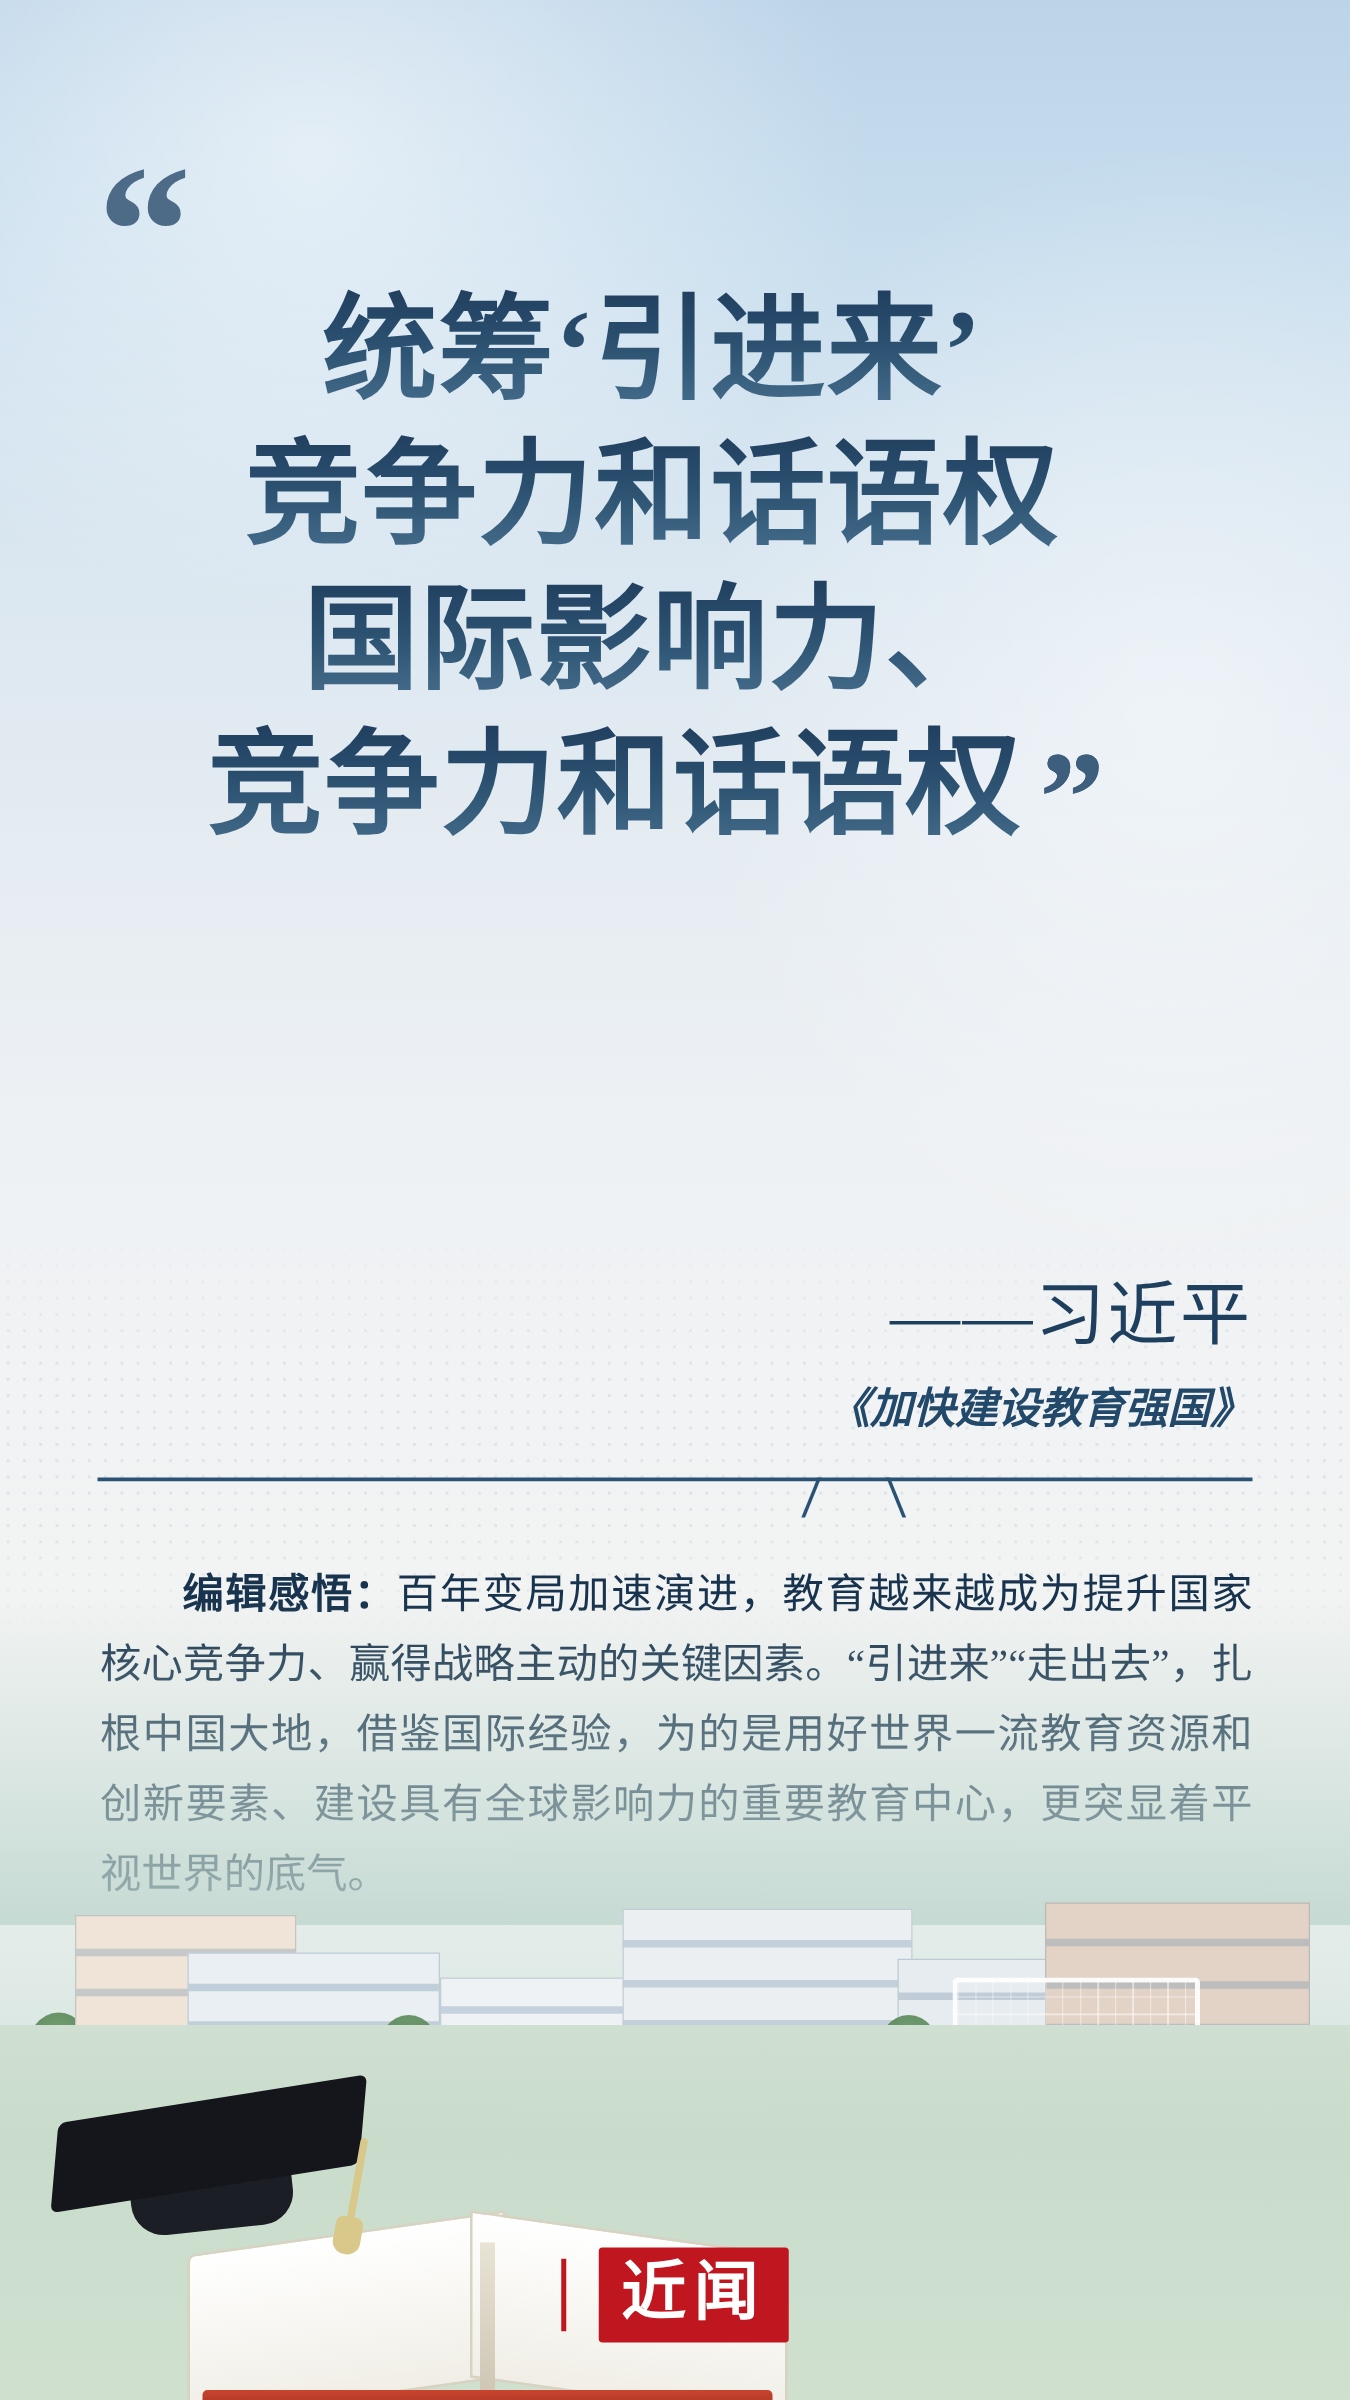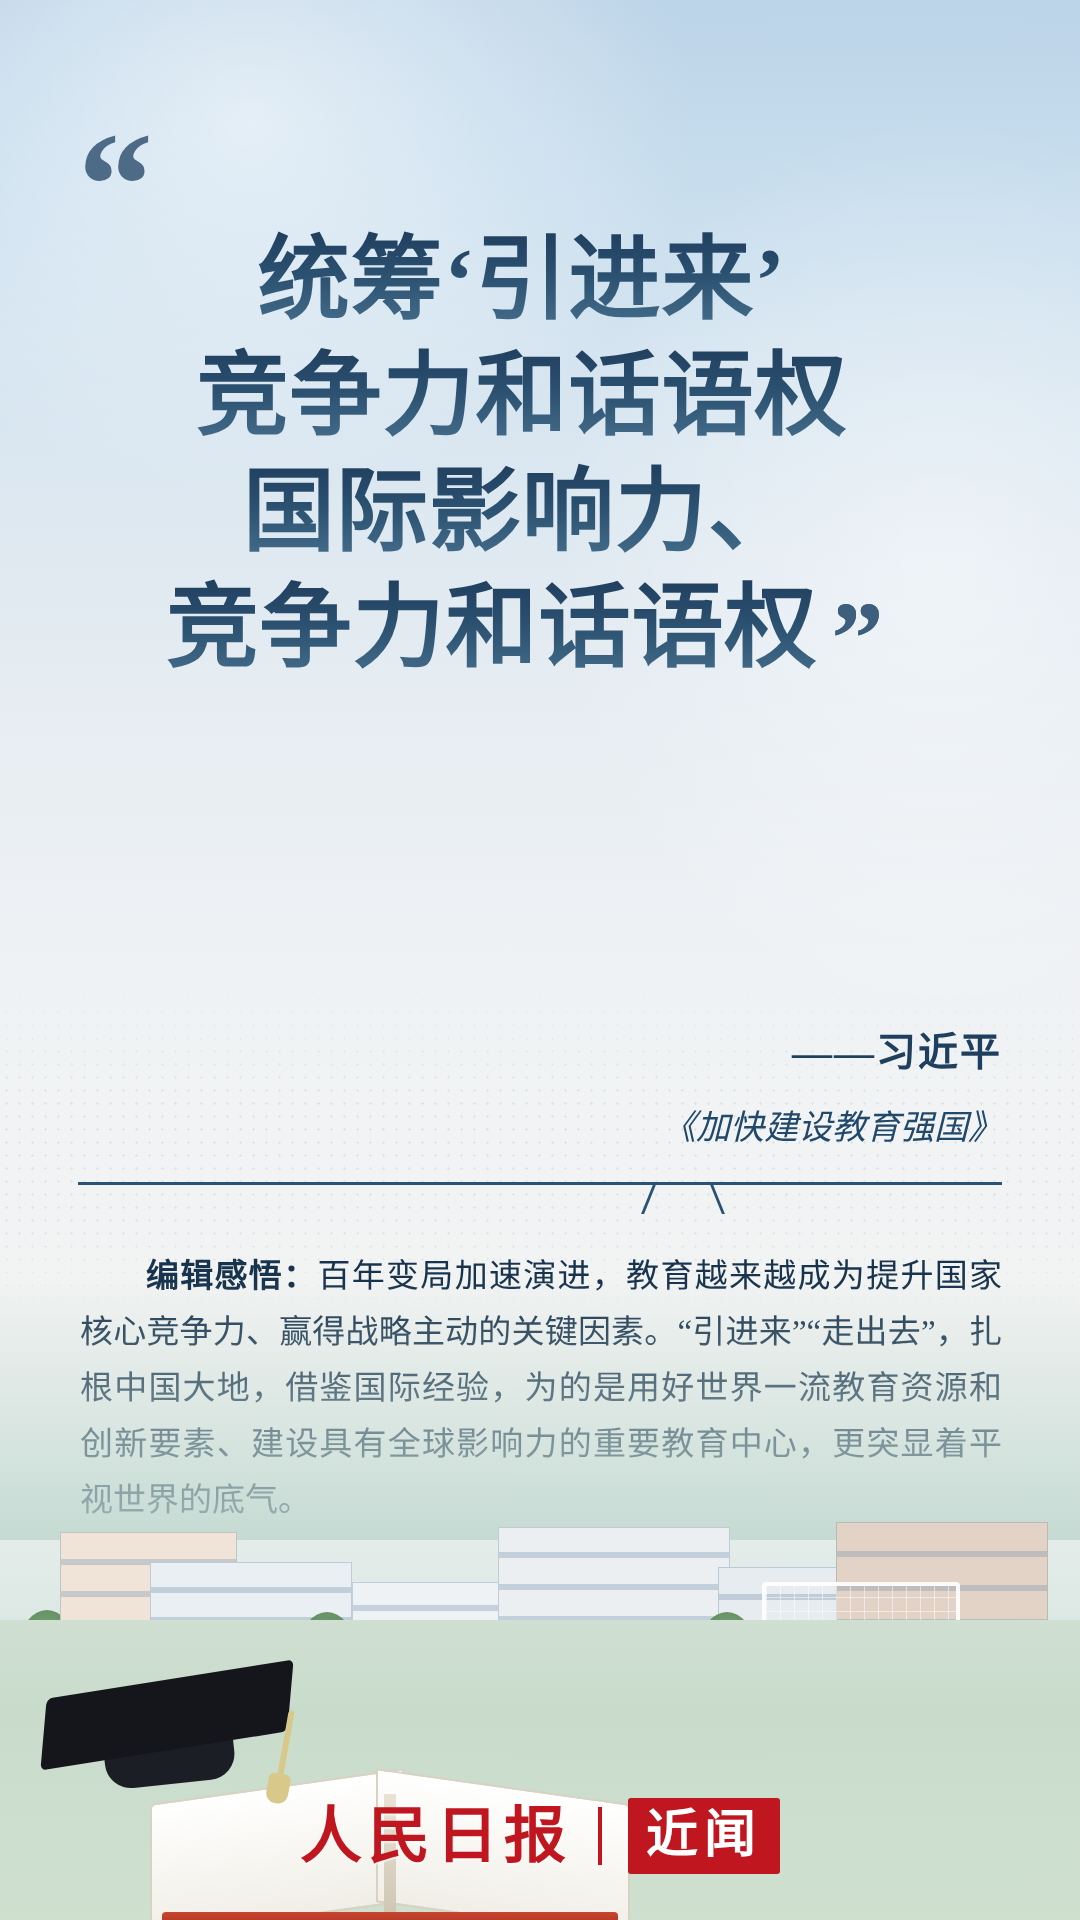--- a/index.html
+++ b/index.html
@@ -156,33 +156,33 @@
   }
 
   
   .attrib {
     position: absolute;
     right: 78px;
     top: 1018px;
     text-align: right;
   }
   .attrib .author {
-    font-size: 40px;
+    font-size: 56px;
     line-height: 70px;
-    font-weight: bold;
+    font-weight: normal;
     color: #1f3f5e;
     font-family: "Liberation Serif", "DejaVu Serif", serif;
     letter-spacing: 2px;
   }
   .attrib .source {
     margin-top: 18px;
     font-size: 34px;
     line-height: 44px;
     color: #22486a;
-    font-weight: normal;
+    font-weight: bold;
     font-style: italic;
     font-family: "Liberation Serif", "DejaVu Serif", serif;
     margin-left: 44px;
   }
 
   
   .divider-wrap {
     position: absolute;
     left: 78px;
     right: 78px;
@@ -520,18 +520,17 @@
       <div class="edge"></div>
     </div>
     <div class="cap">
       <div class="crown"></div>
       <div class="board"></div>
       <div class="tassel"></div>
     </div>
   </div>
 
   <div class="footer">
-    <div class="rmrb">人民日报</div>
     <div class="sep"></div>
     <div class="badge">近闻</div>
   </div>
 
 </div>
 
 </body></html>

